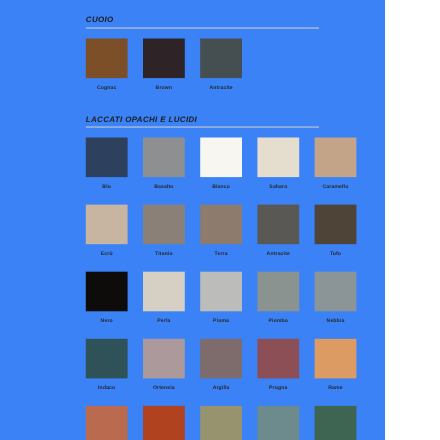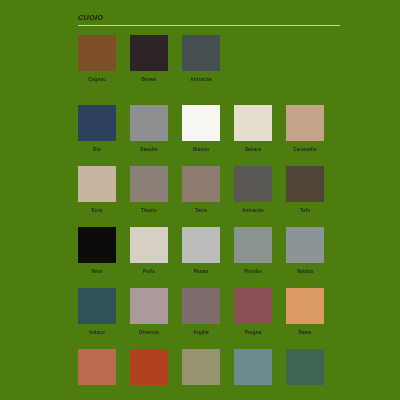--- a/index.html
+++ b/index.html
@@ -10,25 +10,25 @@
   body {
     width: 400px;
     height: 400px;
     font-family: "Liberation Sans", sans-serif;
     color: #1a1a1a;
     overflow: hidden;
   }
 
   .page {
     position: relative;
-    width: 400px;
+    width: 350px;
     height: 400px;
     box-sizing: border-box;
     padding: 14px 60px 0 78px;
-    background: #4d7c0f;
+    background: #3b82f6;
   }
 
   
   .section {
     margin: 0;
   }
   .section + .section {
     margin-top: 9px;
   }
 
@@ -95,20 +95,21 @@
           <span class="swatch-label">Brown</span>
         </div>
         <div class="swatch-cell">
           <span class="swatch-chip" style="background: rgb(69, 78, 81);"></span>
           <span class="swatch-label">Antracite</span>
         </div>
       </div>
   </div>
 
   <div class="section">
+    <div class="section-header">LACCATI OPACHI E LUCIDI</div>
     <div class="swatch-grid">
         <div class="swatch-cell">
           <span class="swatch-chip" style="background: rgb(45, 64, 94);"></span>
           <span class="swatch-label">Blu</span>
         </div>
         <div class="swatch-cell">
           <span class="swatch-chip" style="background: rgb(141, 143, 144);"></span>
           <span class="swatch-label">Basalto</span>
         </div>
         <div class="swatch-cell">

